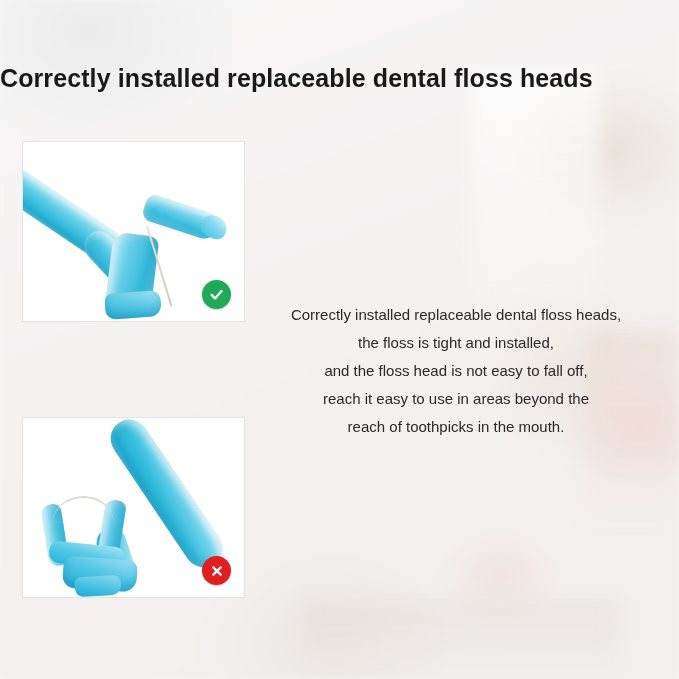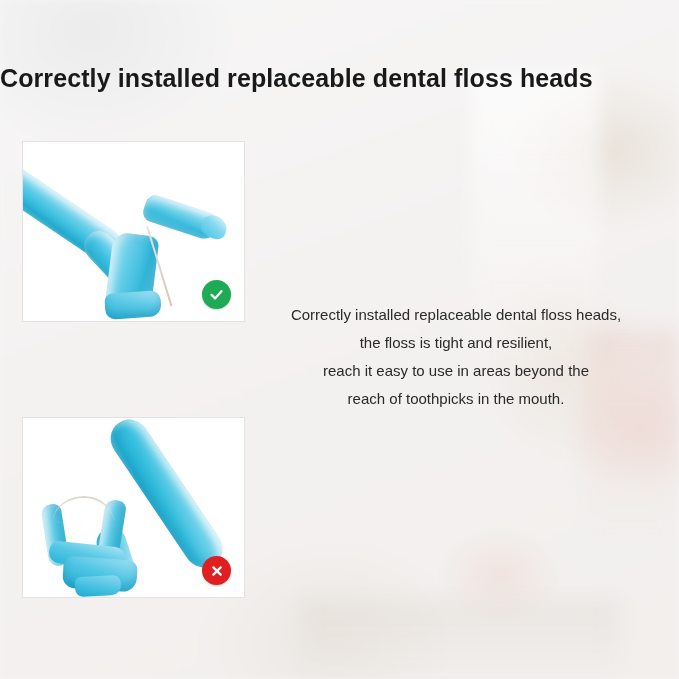--- a/index.html
+++ b/index.html
@@ -336,21 +336,22 @@
 
       <div class="badge badge-correct" style="background:#1faa55;">
         <svg width="17" height="17" viewBox="0 0 24 24" aria-hidden="true">
           <path d="M5 12.5 L10 17.5 L19.2 7.2" fill="none" stroke="#ffffff" stroke-width="3.2" stroke-linecap="round" stroke-linejoin="round"></path>
         </svg>
       </div>
     </div>
 
     <div class="copy copy-correct">
       <p>Correctly installed replaceable dental floss heads,</p>
-      <p>the floss is tight and resilient,</p>
+      <p>the floss is tight and installed,</p>
+      <p>and the floss head is not easy to fall off,</p>
       <p>reach it easy to use in areas beyond the</p>
       <p>reach of toothpicks in the mouth.</p>
     </div>
   </div>
 
   <div class="row row-wrong">
 
     <div class="photo-card">
       <div class="photo-stage">
         <div class="pick">

